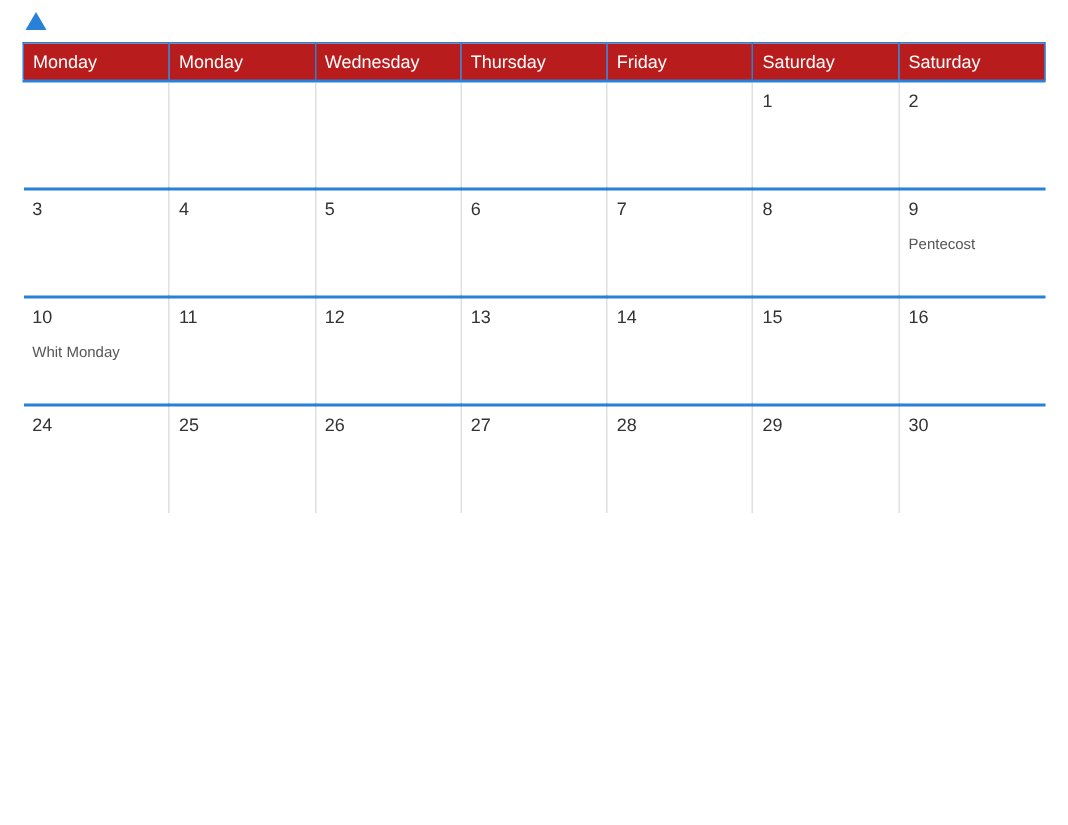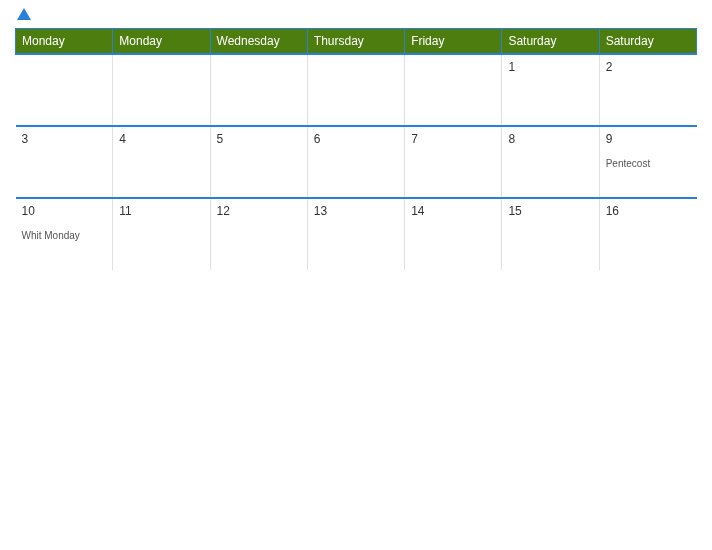--- a/index.html
+++ b/index.html
@@ -63,21 +63,21 @@
       font-size: 13px;
       color: #333;
       text-align: right;
       min-width: 140px;
     }
     .calendar-table {
       width: 100%;
       border-collapse: collapse;
     }
     .calendar-table thead tr th {
-      background: #4d7c0f;
+      background: #b91c1c;
       color: #fff;
       font-size: 12px;
       font-weight: normal;
       padding: 5px 6px;
       text-align: left;
       border: 1px solid #2980d9;
     }
     .calendar-table tbody tr {
       border-top: 2px solid #2980d9;
     }
@@ -191,15 +191,38 @@
           <td>
             <span class="day-num">14</span>
           </td>
           <td>
             <span class="day-num">15</span>
           </td>
           <td>
             <span class="day-num">16</span>
           </td>
         </tr>
+        <tr>
+          <td>
+            <span class="day-num">24</span>
+          </td>
+          <td>
+            <span class="day-num">25</span>
+          </td>
+          <td>
+            <span class="day-num">26</span>
+          </td>
+          <td>
+            <span class="day-num">27</span>
+          </td>
+          <td>
+            <span class="day-num">28</span>
+          </td>
+          <td>
+            <span class="day-num">29</span>
+          </td>
+          <td>
+            <span class="day-num">30</span>
+          </td>
+        </tr>
       </tbody>
   </table>
 </div>
 
 </body></html>

